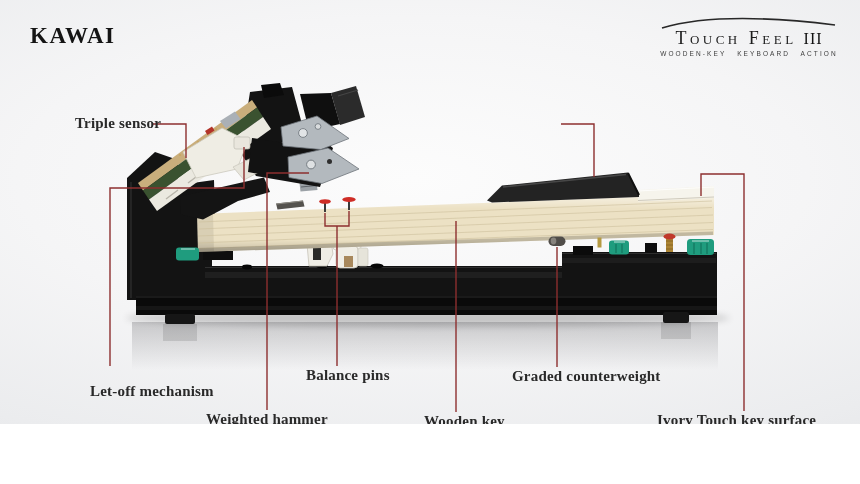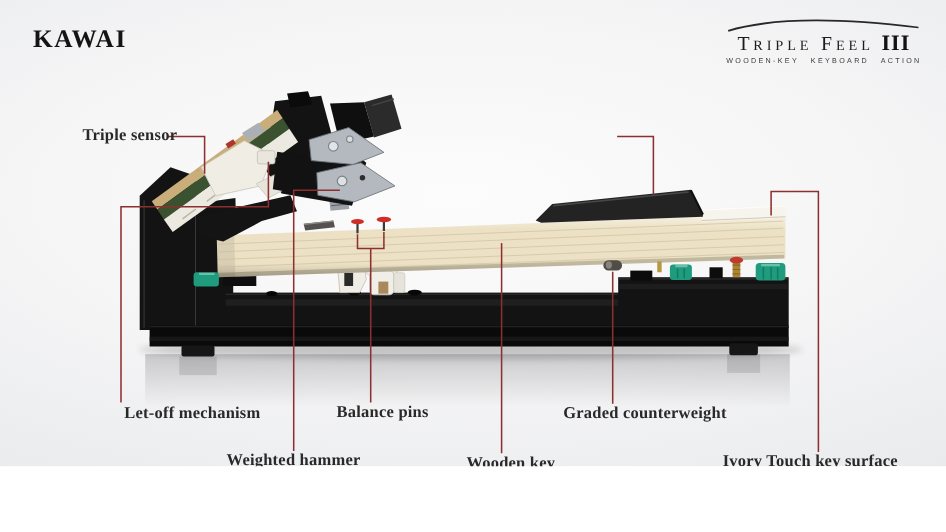--- a/index.html
+++ b/index.html
@@ -9,26 +9,26 @@
     font-family:"Liberation Serif", serif;
   }
   .kawai{
     position:absolute;left:30px;top:23px;
     font-size:23px;font-weight:bold;letter-spacing:1.5px;color:#141414;
   }
   .gf-logo{position:absolute;right:15px;top:16px;width:192px;text-align:center;color:#1c1c1c;}
   .gf-curve{display:block;margin:0 auto;}
   .gf-line{display:flex;justify-content:center;align-items:baseline;gap:7px;margin-top:-2px;}
   .gf-name{font-variant:small-caps;font-size:18px;letter-spacing:3.5px;color:#1c1c1c;}
-  .gf-num{font-size:20px;font-weight:bold;letter-spacing:1px;color:#111;}
+  .gf-num{font-size:16px;font-weight:normal;letter-spacing:1px;color:#111;}
   .gf-tagline{margin-top:1px;font-family:"Liberation Sans",sans-serif;font-size:6.5px;letter-spacing:2.1px;word-spacing:7px;color:#3c3c3c;}
   .callout-label{position:absolute;font-size:15px;color:#292929;letter-spacing:.2px;white-space:nowrap;font-weight:bold;}
   .lbl-triple{left:75px;top:115px;}
   .lbl-ebony{left:420px;top:115px;}
-  .lbl-letoff{left:90px;top:368px;margin-left:23px;}
+  .lbl-letoff{left:90px;top:383px;}
   .lbl-balance{left:306px;top:367px;}
   .lbl-graded{left:512px;top:368px;}
   .lbl-weighted{left:206px;top:411px;}
   .lbl-wooden{left:424px;top:413px;}
   .lbl-ivory{left:657px;top:412px;}
   .mech{position:absolute;left:0;top:0;}
   .callout{stroke:var(--callout-line,#8d2f2f);stroke-width:1.4;fill:none;}
   .pinred{fill:var(--pin-highlight,#cf2d26);}
   .woodfill{fill:var(--wood,#ece1c4);}
   .ivoryfill{fill:var(--ivory,#f6f4ec);}
@@ -192,21 +192,21 @@
     </g>
   </svg>
 
   <div class="kawai">KAWAI</div>
 
   <div class="gf-logo">
     <svg class="gf-curve" width="180" height="14" viewBox="0 0 180 14">
       <path d="M3,12 C40,1 95,-1 176,9" stroke="#282828" stroke-width="1.6" fill="none"></path>
     </svg>
     <div class="gf-line">
-      <span class="gf-name">Triple Feel</span>
+      <span class="gf-name">Touch Feel</span>
       <span class="gf-num">III</span>
     </div>
     <div class="gf-tagline">WOODEN-KEY KEYBOARD ACTION</div>
   </div>
 
   <div class="callout-label lbl-triple">Triple sensor</div>
   <div class="callout-label lbl-letoff">Let-off mechanism</div>
   <div class="callout-label lbl-balance">Balance pins</div>
   <div class="callout-label lbl-graded">Graded counterweight</div>
   <div class="callout-label lbl-weighted">Weighted hammer</div>

